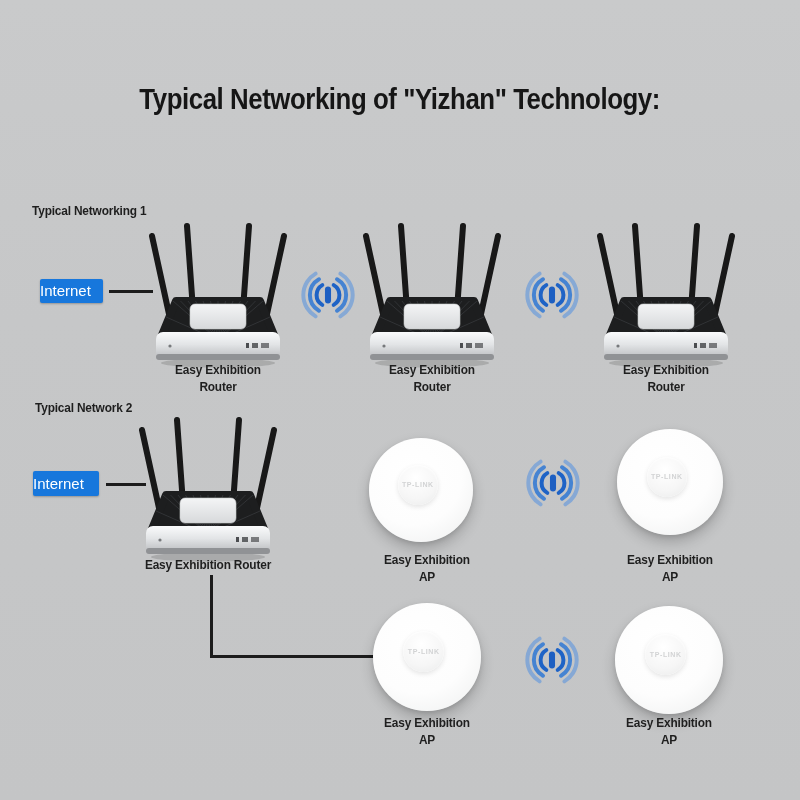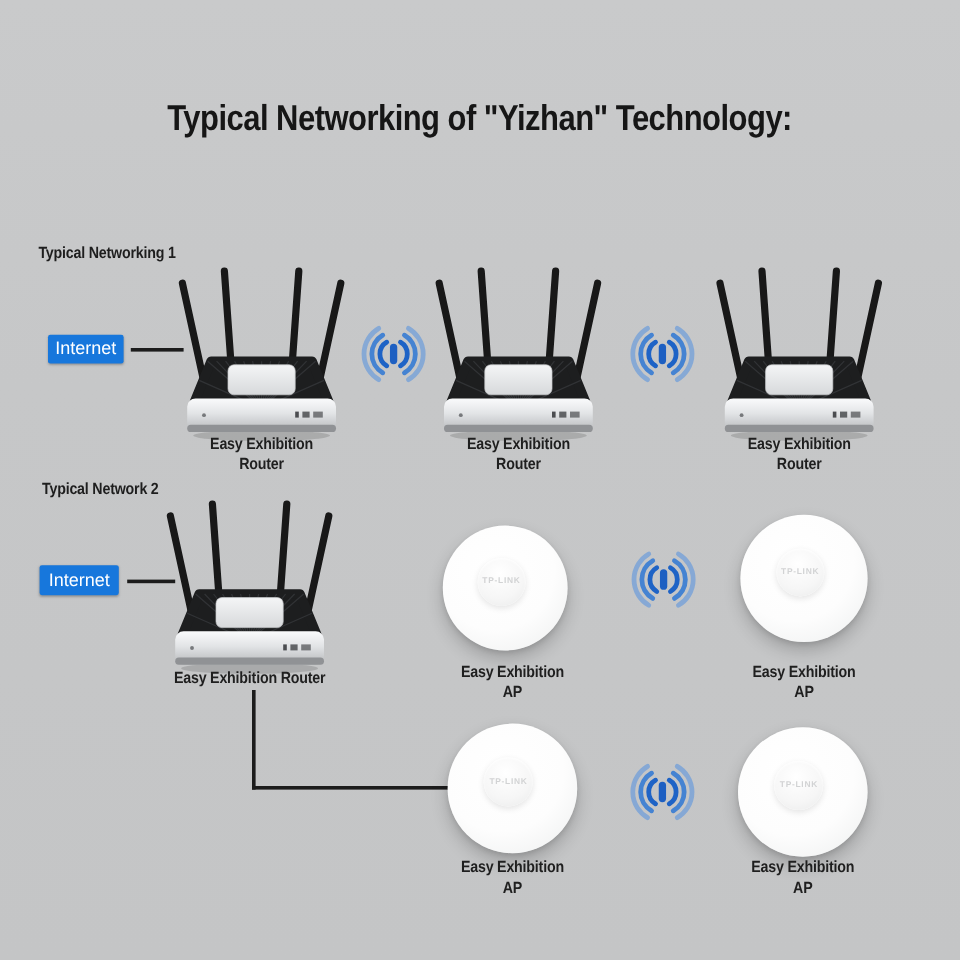--- a/index.html
+++ b/index.html
@@ -14,21 +14,21 @@
     display:inline-block;font-size:30px;font-weight:bold;color:#161616;
     letter-spacing:-0.5px;transform:scaleX(0.86);transform-origin:center;
     white-space:nowrap;
   }
   .section-label{
     font-size:13.5px;font-weight:bold;color:#1e1e1e;white-space:nowrap;
     transform:scaleX(0.88);transform-origin:left center;letter-spacing:-0.2px;
   }
   .internet-badge{
     background:#1777dc;color:#ffffff;font-size:15px;line-height:24px;
-    text-align:center;border-radius:2px;box-shadow:0 1px 2px rgba(0,0,0,0.25);
+    text-align:left;border-radius:2px;box-shadow:0 1px 2px rgba(0,0,0,0.25);
   }
   .hline{background:#1c1c1c;height:3px;}
   .vline{background:#1c1c1c;width:3px;}
   .caption{
     font-size:13.5px;font-weight:bold;color:#1f1f1f;text-align:center;
     line-height:17px;transform:scaleX(0.88);transform-origin:center top;
     letter-spacing:-0.2px;white-space:nowrap;
   }
   .ap{
     border-radius:50%;

